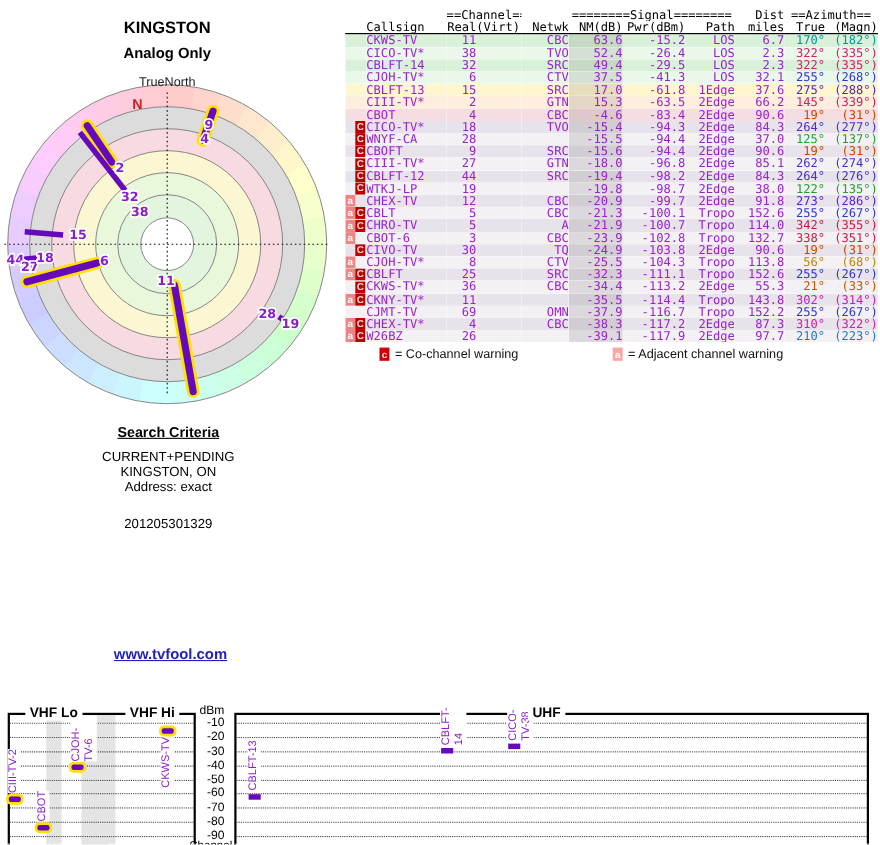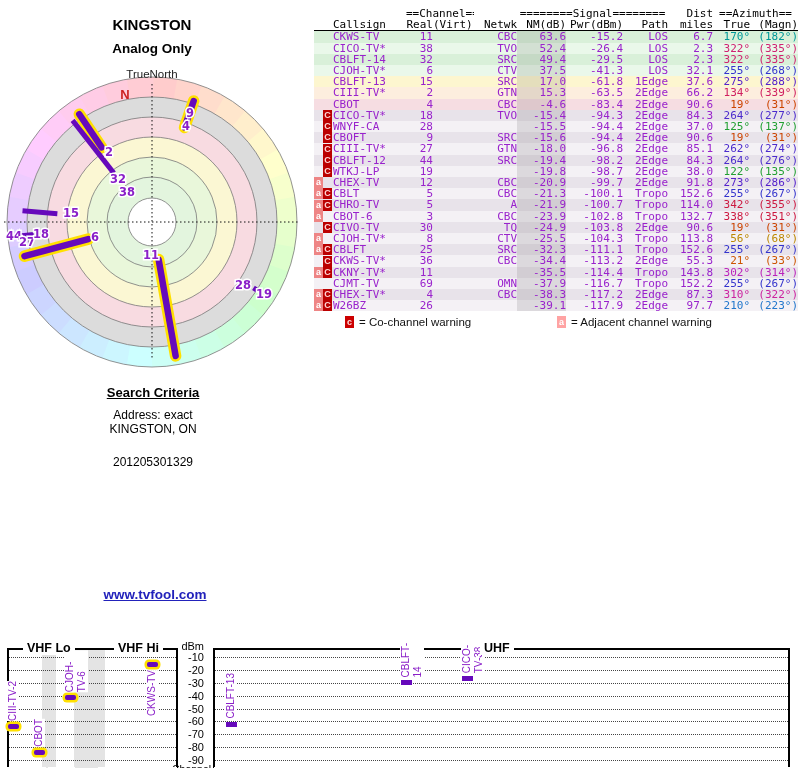--- a/index.html
+++ b/index.html
@@ -278,21 +278,21 @@
               </span>
             </td>
             <td class="l purple">CIII-TV*</td>
             <td class="r purple">2</td>
             <td class="l purple"></td>
             <td class="r purple">GTN</td>
             <td class="r purple nmcell">15.3</td>
             <td class="r purple">-63.5</td>
             <td class="r purple">2Edge</td>
             <td class="r purple">66.2</td>
-            <td class="r" style="color: rgb(208, 32, 96);">134°</td>
+            <td class="r" style="color: rgb(208, 32, 96);">145°</td>
             <td class="r" style="color: rgb(208, 32, 96);">(339°)</td>
           </tr>
           <tr style="background: rgb(246, 221, 226);">
             <td>
               <span class="warnflex">
                 <span class="wslot "></span>
                 <span class="wslot "></span>
               </span>
             </td>
             <td class="l purple">CBOT</td>
@@ -640,22 +640,23 @@
       <span>= Co-channel warning</span>
     </span>
     <span class="grp" style="left:212px">
       <span class="badge a">a</span>
       <span>= Adjacent channel warning</span>
     </span>
   </div>
 
   <div id="search">
     <div class="sc-title">Search Criteria</div>
+    <div class="ln">CURRENT+PENDING</div>
+    <div class="ln">KINGSTON, ON</div>
     <div class="ln">Address: exact</div>
-    <div class="ln">KINGSTON, ON</div>
     <div class="dbgap"></div>
     <div class="ln">201205301329</div>
   </div>
 
   <a id="sitelink" href="#">www.tvfool.com</a>
 
   <div id="sigchart">
       <div class="panel" style="left: 7px; width: 167px;">
         <div class="grayband" style="left: 33px; width: 14px;"></div>
         <div class="grayband" style="left: 65px; width: 31px;"></div>

